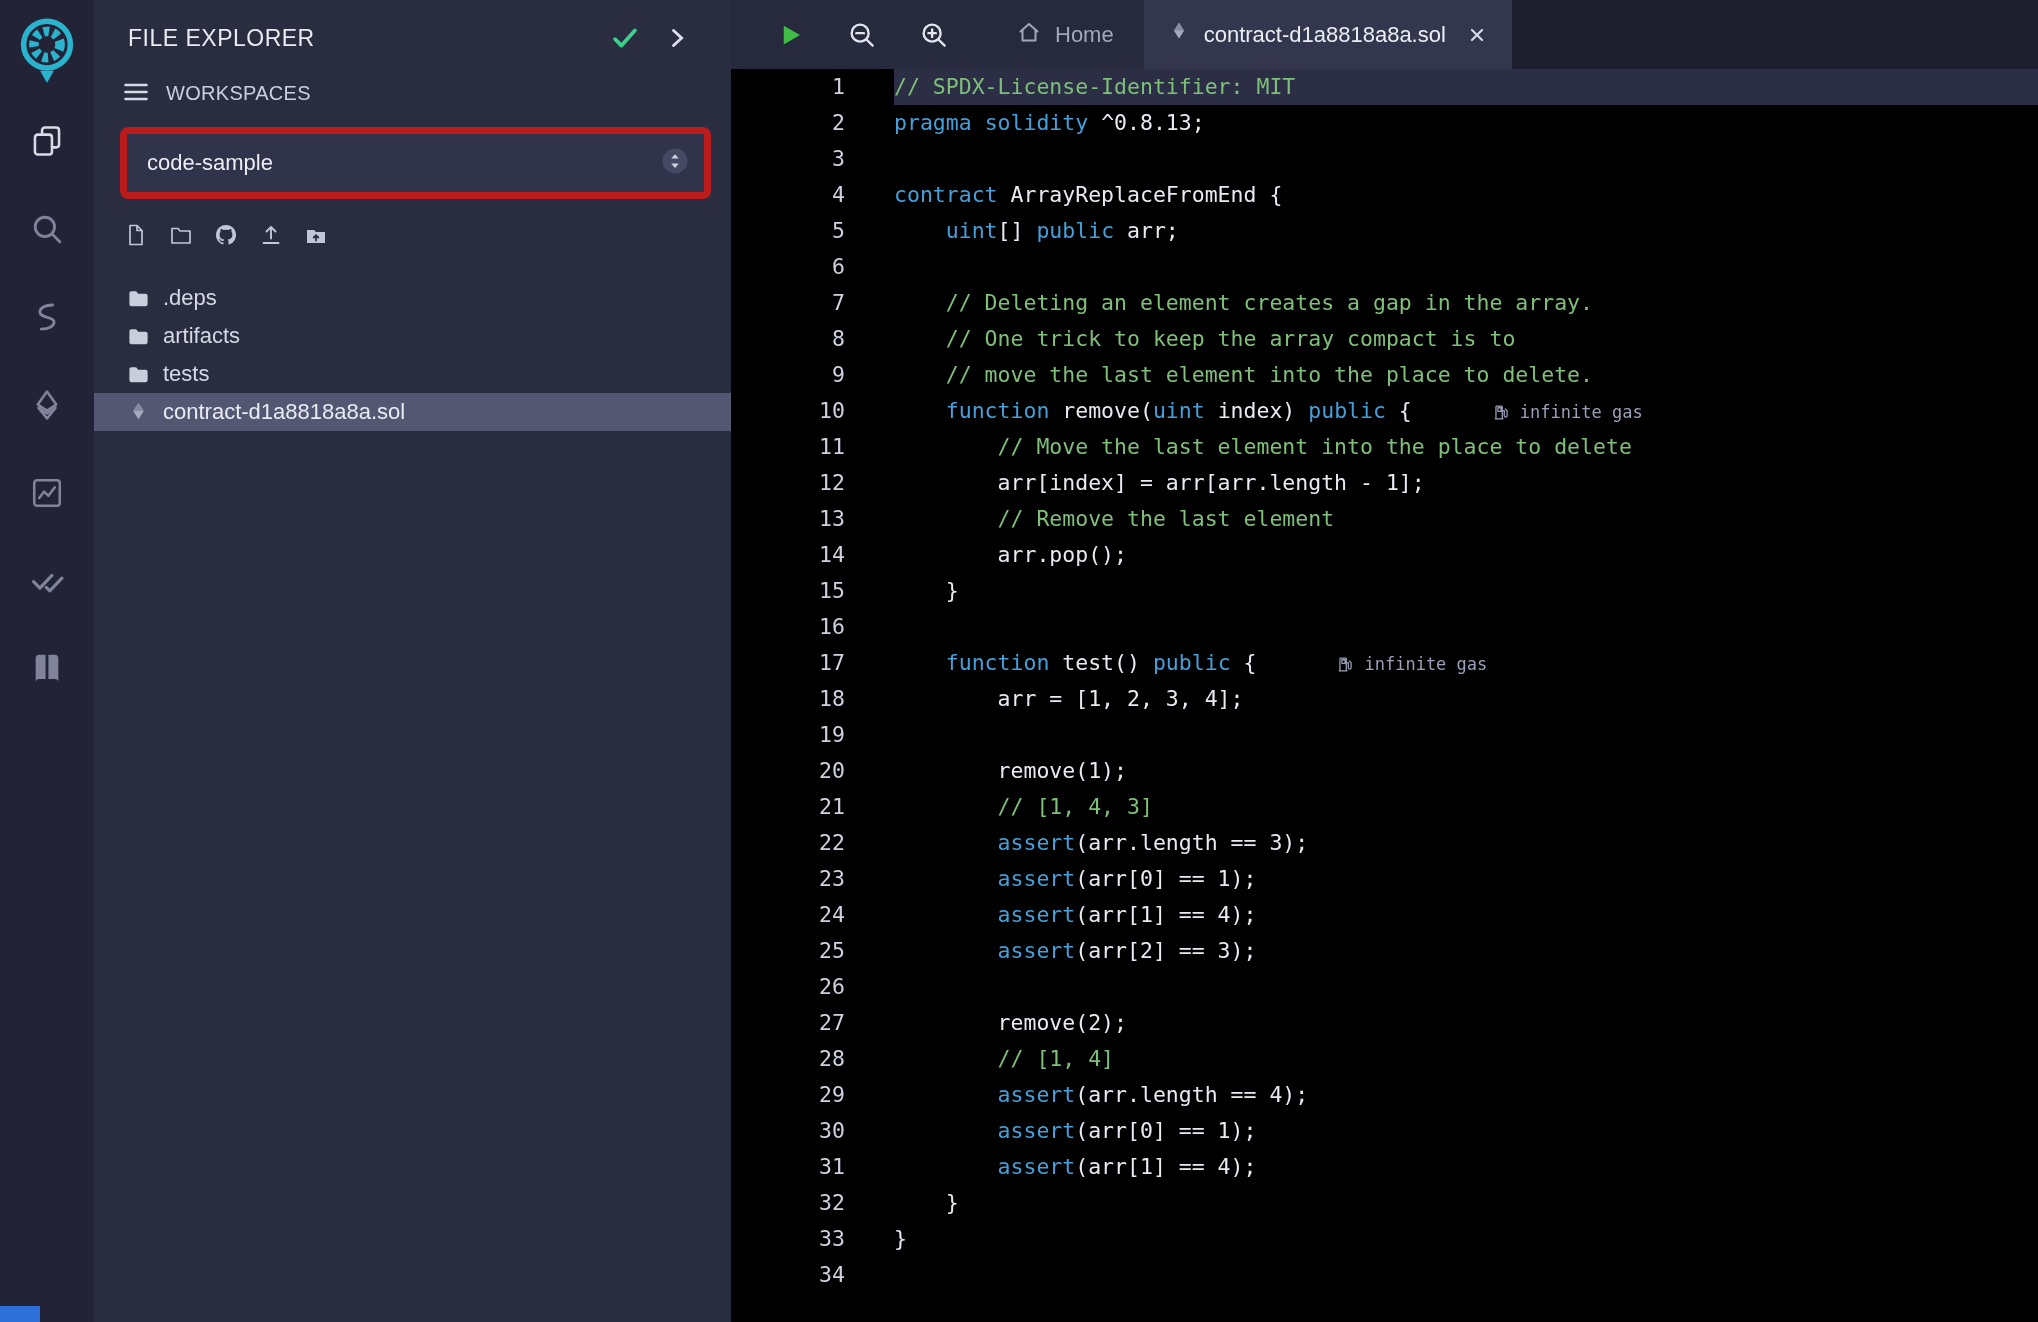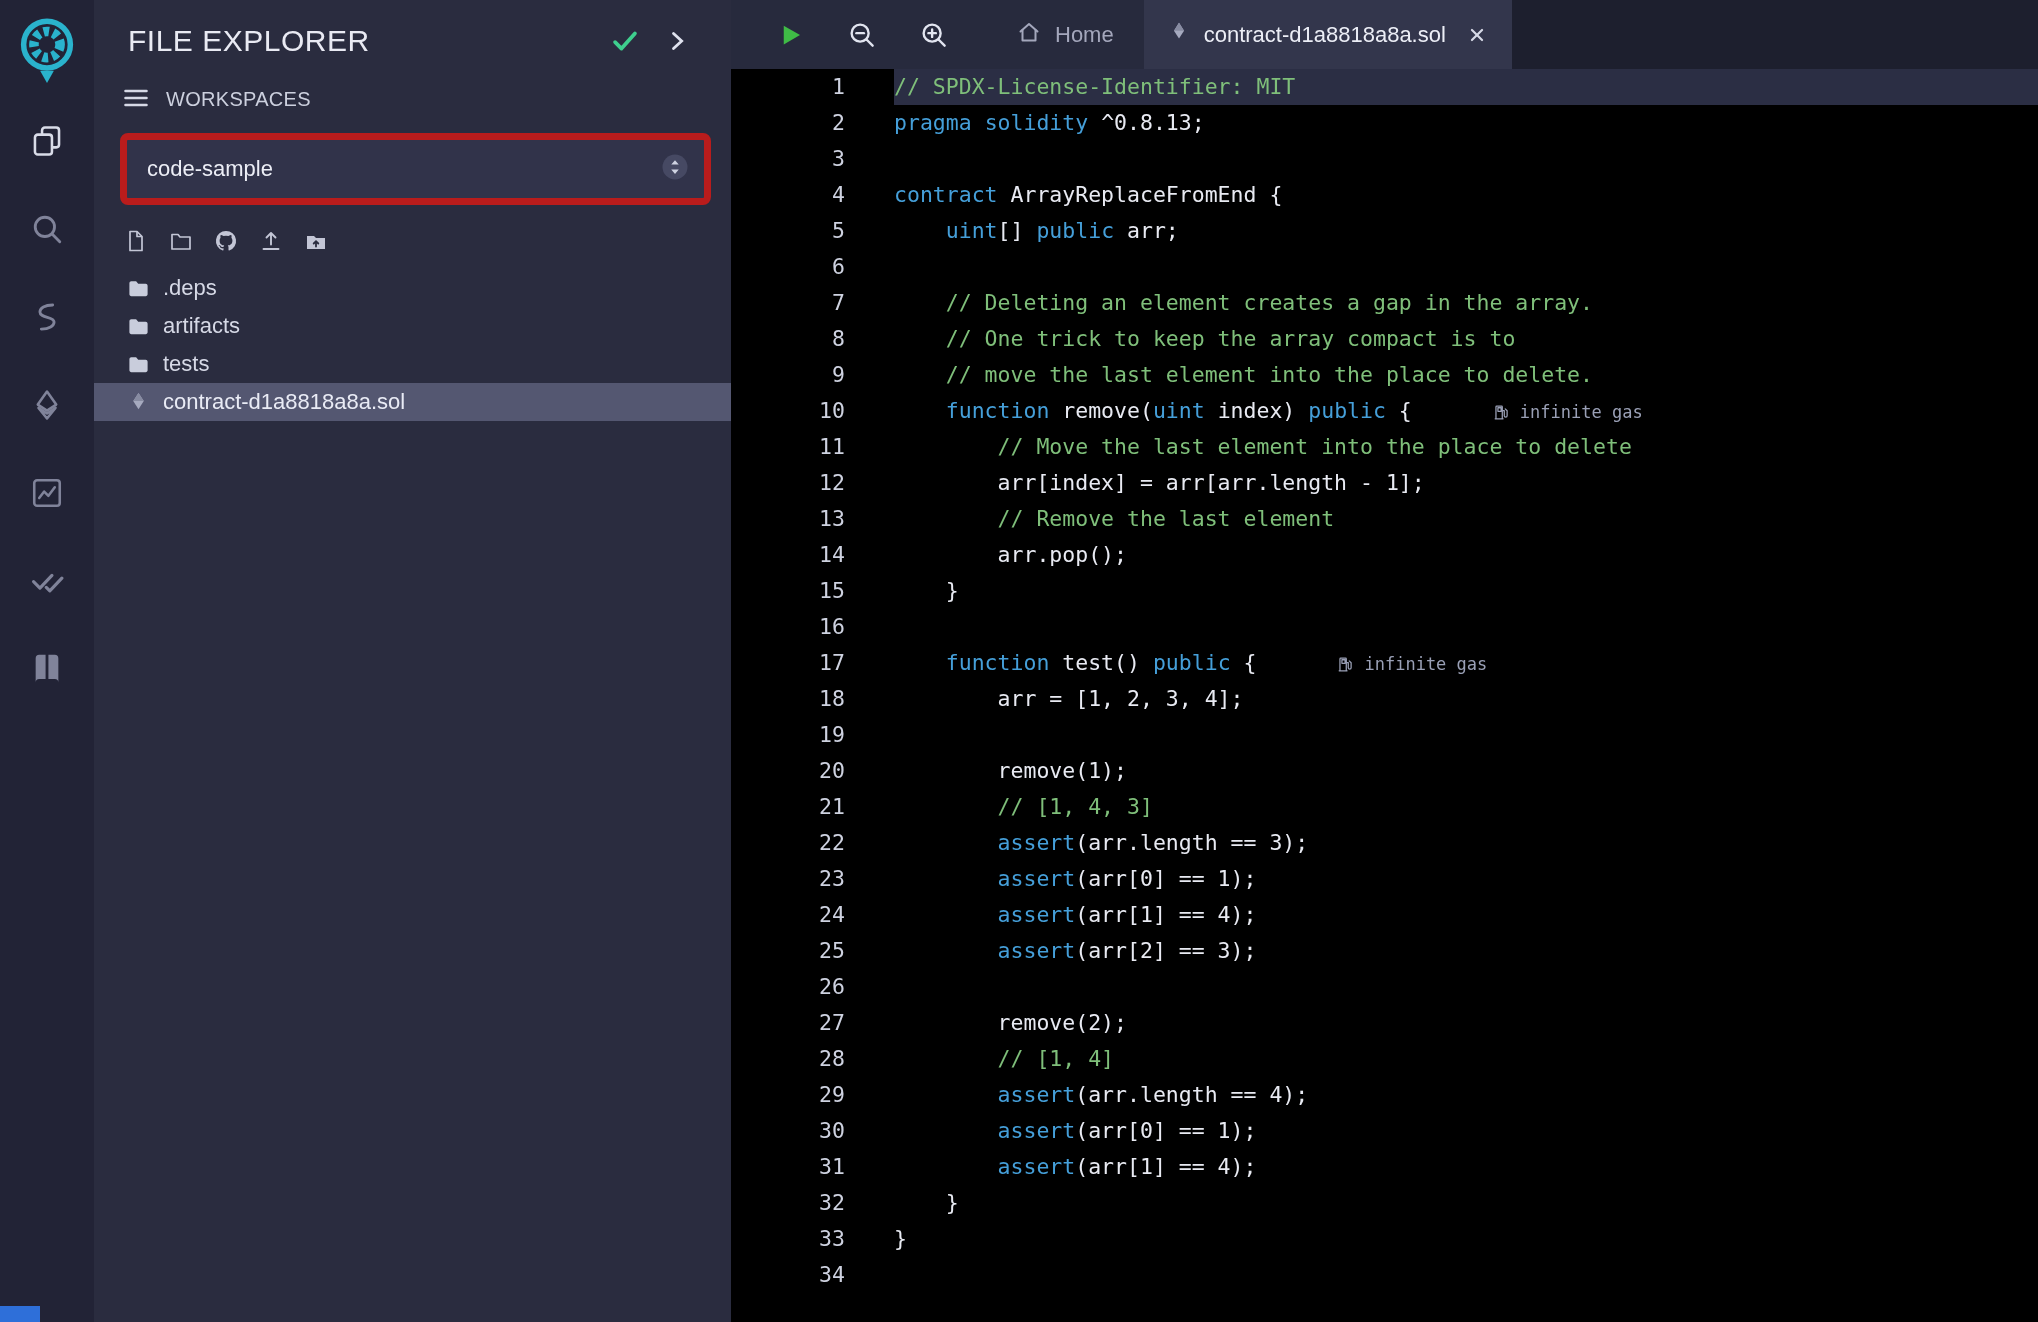--- a/index.html
+++ b/index.html
@@ -10,39 +10,39 @@
   .activity-bar{flex:0 0 94px;background:#222336;display:flex;flex-direction:column;align-items:center;padding-top:14px;box-sizing:border-box;}
   .logo{width:66px;height:72px;margin-bottom:34px;cursor:pointer;}
   .logo svg{width:66px;height:72px;}
   .act-btn{width:42px;height:42px;margin-bottom:46px;background:none;border:none;padding:0;color:#80839a;cursor:pointer;display:flex;align-items:center;justify-content:center;}
   .act-btn.active{color:#d9dce8;}
   .act-btn svg{width:34px;height:34px;}
 
   
   .panel{flex:0 0 637px;background:#2a2c3f;box-sizing:border-box;display:flex;flex-direction:column;}
   .panel-header{display:flex;align-items:center;padding:24px 40px 8px 34px;}
-  .panel-title{flex:1;font-size:30px;color:#e9eaf3;font-weight:500;letter-spacing:.5px;}
+  .panel-title{flex:1;font-size:23px;color:#e9eaf3;font-weight:500;letter-spacing:.5px;}
   .hdr-icon{background:none;border:none;padding:0;cursor:pointer;display:flex;align-items:center;}
   .hdr-icon svg{width:28px;height:28px;}
   .hdr-icon + .hdr-icon{margin-left:24px;}
 
   .workspaces-row{display:flex;align-items:center;gap:16px;padding:18px 34px 16px 28px;}
   .workspaces-label{color:#ccd0de;font-size:20px;letter-spacing:.3px;}
   .hamburger{background:none;border:none;padding:0;cursor:pointer;}
   .hamburger svg{width:28px;height:28px;}
 
   .workspace-select{margin:2px 20px 0 26px;height:58px;background:#31334a;border:7px solid #b91c1c;border-radius:8px;display:flex;align-items:center;padding:0 14px 0 20px;cursor:pointer;}
   .workspace-value{flex:1;color:#eceef6;font-size:22px;}
   .select-caret svg{width:30px;height:30px;}
 
   .panel-toolbar{display:flex;align-items:center;gap:21px;padding:24px 0 8px 30px;color:#c3c6d6;}
   .tb-btn{background:none;border:none;padding:0;color:#c3c6d6;cursor:pointer;display:flex;}
   .tb-btn svg{width:24px;height:24px;}
 
-  .tree{margin-top:8px;}
+  .tree{margin-top:24px;}
   .tree-row{display:flex;align-items:center;gap:13px;height:38px;padding-left:33px;color:#d6d9e6;font-size:22px;cursor:pointer;}
   .tree-row svg{width:23px;height:23px;flex:0 0 23px;color:#c9cddc;}
   .tree-row.selected{background:#545771;color:#e9ebf5;}
 
   
   .editor-col{flex:1;display:flex;flex-direction:column;background:#000000;min-width:0;justify-content:flex-end;}
   .tab-bar{height:69px;display:flex;align-items:stretch;background:#272a3d;flex:0 0 69px;}
   .tab-controls{display:flex;align-items:center;gap:42px;padding:0 38px 0 44px;}
   .ctrl-btn{background:none;border:none;padding:0;cursor:pointer;display:flex;}
   .ctrl-btn svg{width:30px;height:30px;}

